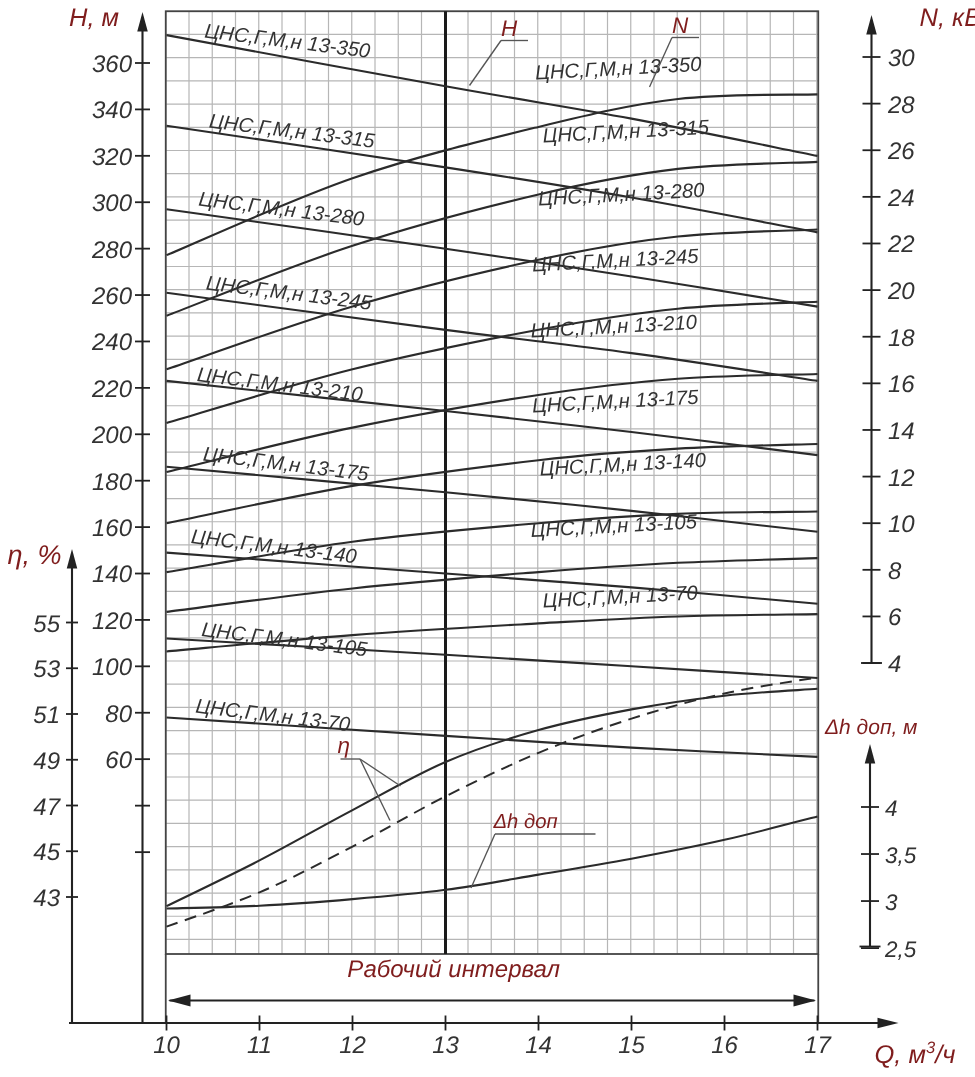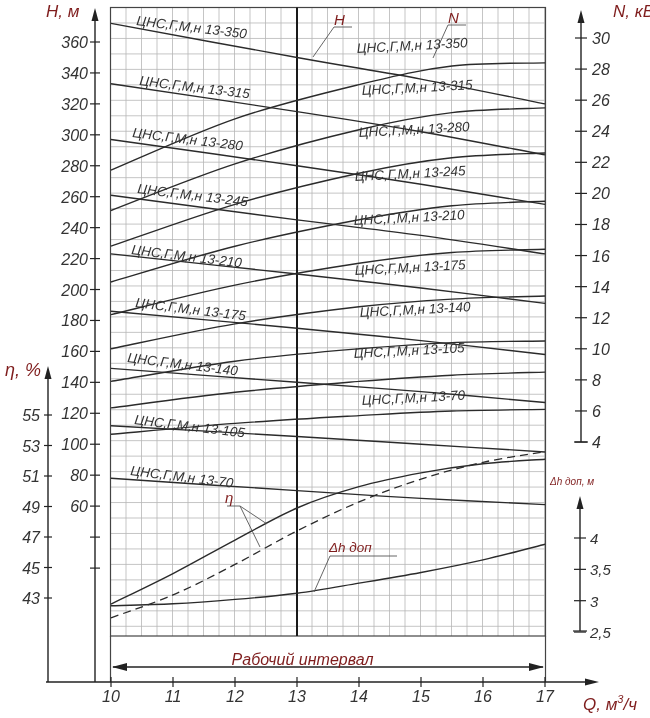--- a/index.html
+++ b/index.html
@@ -264,21 +264,21 @@
         <line x1="240" y1="506" x2="267" y2="524" stroke="#555" stroke-width="0.9"></line>
         <line x1="240" y1="506" x2="260" y2="547" stroke="#555" stroke-width="0.9"></line>
         <line x1="330" y1="556" x2="397" y2="556" stroke="#555" stroke-width="0.9"></line>
         <line x1="330" y1="556" x2="314" y2="592" stroke="#555" stroke-width="0.9"></line>
       </g>
     </svg>
 
 <div class="lbl axlbl" style="left:46px;top:3px;">H, м</div>
 <div class="lbl axlbl" style="left:613px;top:3px;">N, кВт</div>
 <div class="lbl" style="left:5px;top:361px;font-size:18px;">η, %</div>
-<div class="lbl" style="left:550px;top:477px;font-size:10px;">Δh доп, м</div>
+<div class="lbl" style="left:550px;top:477px;font-size:14px;">Δh доп, м</div>
 <div class="lbl" style="left:583px;top:694px;font-size:17px;text-align:center;"><span>Q, м</span><span class="sup">3</span><span>/ч</span></div>
-<div class="lbl" style="left:205px;top:639px;width:195px;text-align:center;font-size:16px;margin-top:13px;">Рабочий интервал</div>
+<div class="lbl" style="left:205px;top:639px;width:195px;text-align:center;font-size:16px;">Рабочий интервал</div>
 <div class="lbl" style="left:334px;top:12px;font-size:15px;">H</div>
 <div class="lbl" style="left:448px;top:10px;font-size:15px;">N</div>
 <div class="lbl" style="left:225px;top:490px;font-size:15px;">η</div>
 <div class="lbl" style="left:329px;top:541px;font-size:13.5px;text-align:right;">Δh доп</div>
 
 </div>
 
 </body></html>

